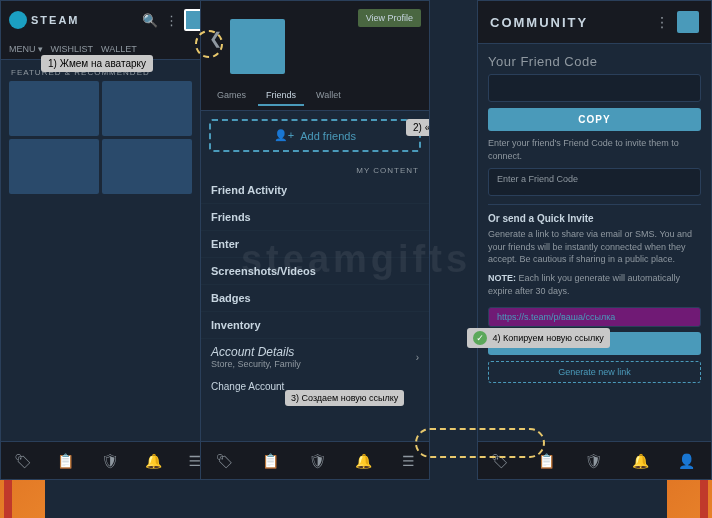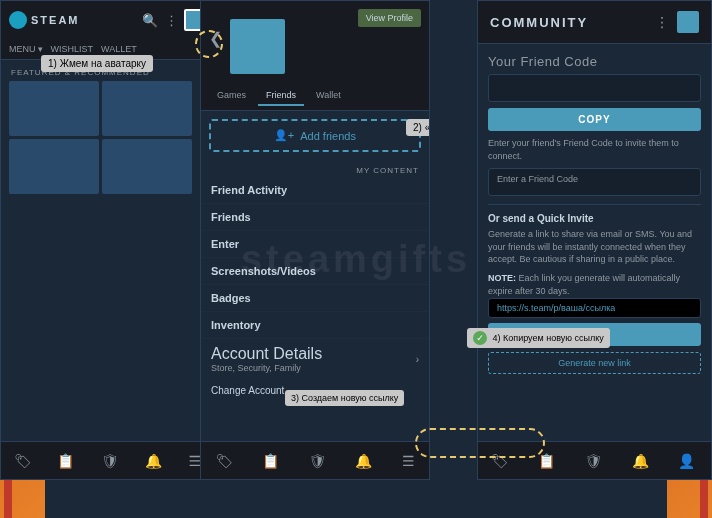--- a/index.html
+++ b/index.html
@@ -407,28 +407,28 @@
       color: #8f98a0;
       font-size: 9px;
       line-height: 1.4;
       margin-bottom: 6px;
     }
 
     .note-text {
       color: #8f98a0;
       font-size: 9px;
       line-height: 1.4;
-      margin-bottom: 1px;
+      margin-bottom: 10px;
     }
     .note-text strong {
       color: #c7d5e0;
     }
 
     .link-box {
-      background: #000000;
+      background: #701a75;
       border: 1px solid #2a3f5a;
       border-radius: 3px;
       padding: 4px 8px;
       font-size: 9px;
       color: #4a9aba;
       margin-bottom: 5px;
     }
 
     .copy-btn-blue {
       width: 100%;
@@ -625,21 +625,21 @@
     <li>Friends</li>
     <li>Enter</li>
     <li>Screenshots/Videos</li>
     <li>Badges</li>
     <li>Inventory</li>
   </ul>
 
   <ul class="menu-list-sub">
     <li>
       <div>
-        <div style="font-size:16px;color:#c7d5e0;">Account Details</div>
+        <div style="font-size:12px;color:#c7d5e0;font-style:italic;">Account Details</div>
         <div class="menu-sub-text">Store, Security, Family</div>
       </div>
       <span style="color:#8f98a0;">›</span>
     </li>
     <li>
       <div style="font-size:10px;color:#c7d5e0;text-align:right;">Change Account</div>
     </li>
   </ul>
 
   <div class="bottom-nav">

